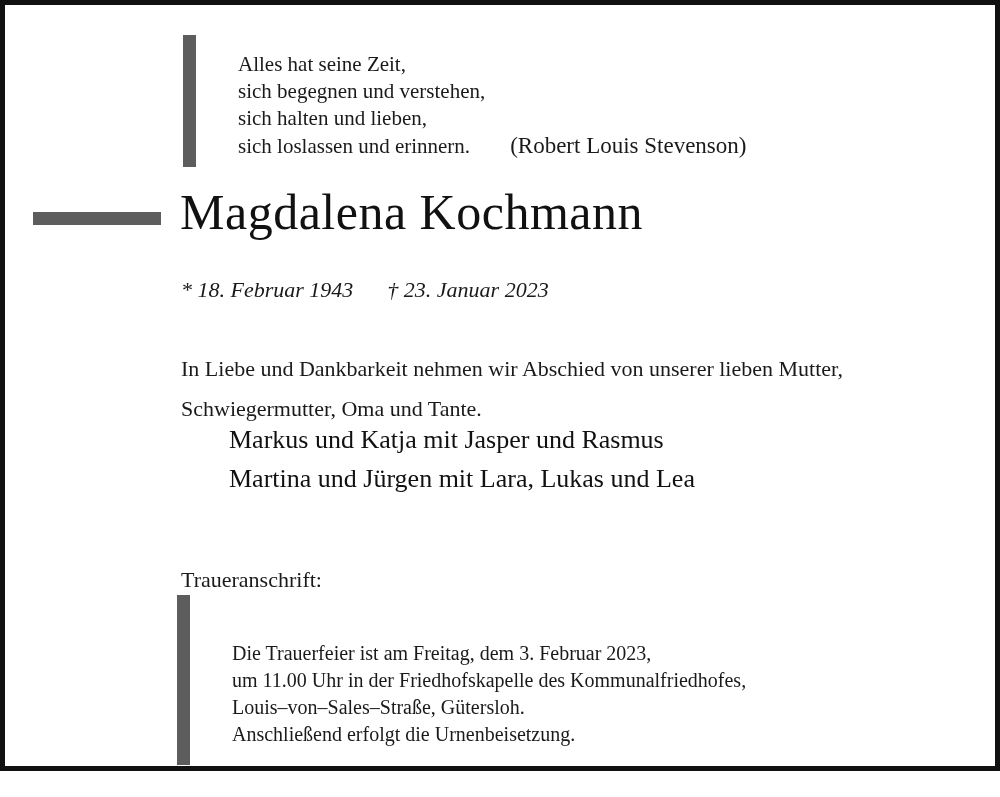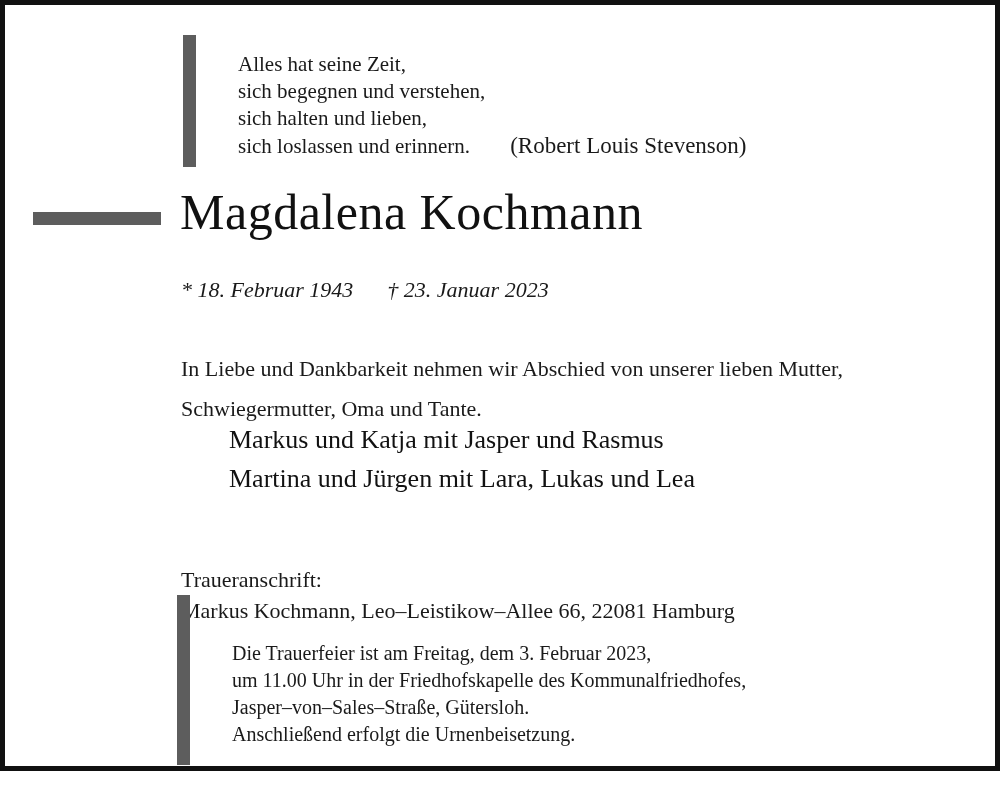--- a/index.html
+++ b/index.html
@@ -177,27 +177,26 @@
 
     <div class="intro">In Liebe und Dankbarkeit nehmen wir Abschied von unserer lieben Mutter, Schwiegermutter, Oma und Tante.</div>
 
     <div class="family">
       <div class="family-line">Markus und Katja mit Jasper und Rasmus</div>
       <div class="family-line">Martina und Jürgen mit Lara, Lukas und Lea</div>
     </div>
 
     <div class="address">
       <div class="address-line">Traueranschrift:</div>
-      <div class="address-line">Markus Kochmann, Leo–Leistikow–Allee 66, 22081 Hamburg</div>
     </div>
 
     <div class="service-block">
       <div class="service-bar"></div>
       <div class="service-lines">
         <div class="service-line">Die Trauerfeier ist am Freitag, dem 3. Februar 2023,</div>
         <div class="service-line">um 11.00 Uhr in der Friedhofskapelle des Kommunalfriedhofes,</div>
-        <div class="service-line">Jasper–von–Sales–Straße, Gütersloh.</div>
+        <div class="service-line">Louis–von–Sales–Straße, Gütersloh.</div>
         <div class="service-line">Anschließend erfolgt die Urnenbeisetzung.</div>
       </div>
     </div>
 
   </div>
 </div>
 
 </body></html>

